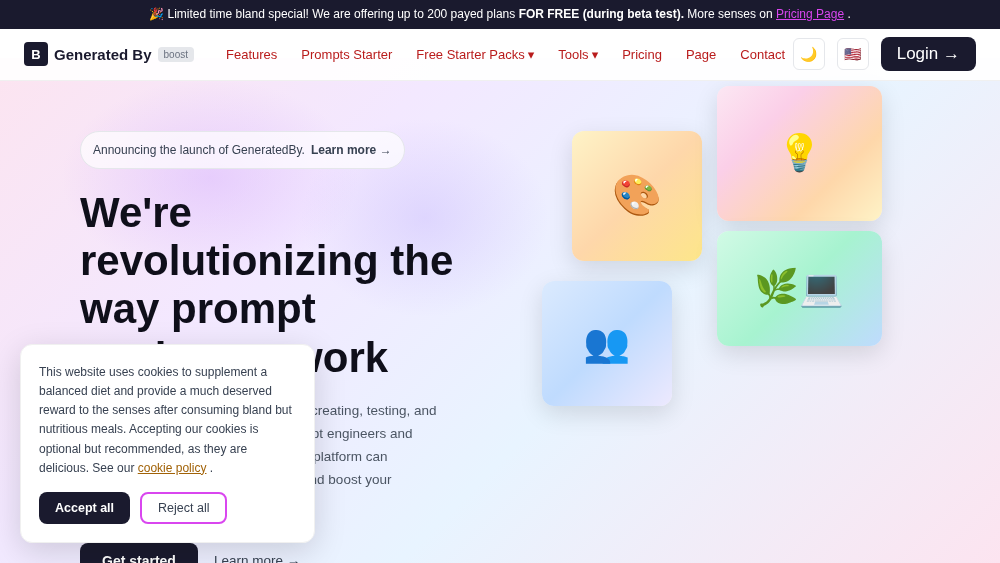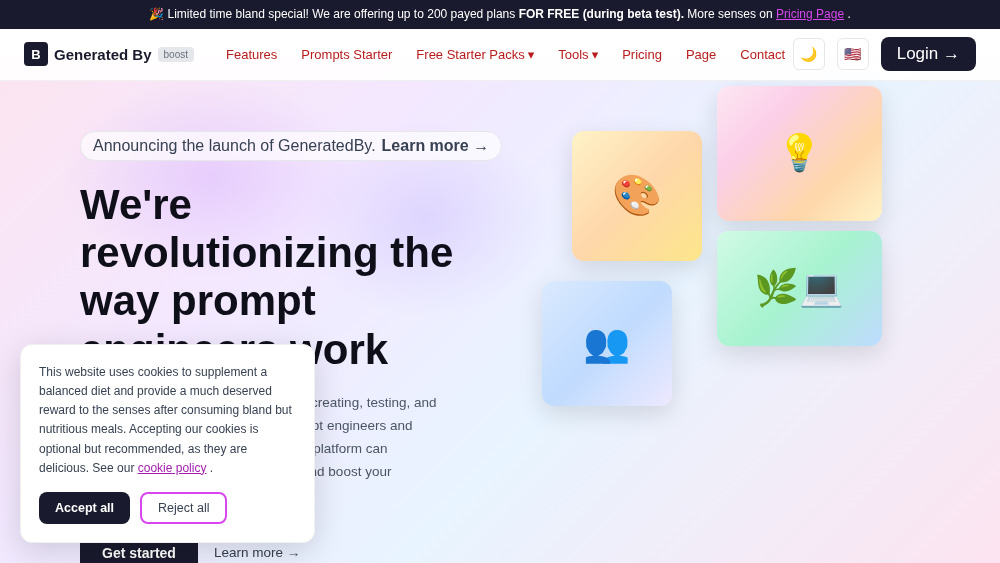--- a/index.html
+++ b/index.html
@@ -157,22 +157,22 @@
       padding-top: 50px;
     }
 
     .announce-bar {
       display: inline-flex;
       align-items: center;
       gap: 6px;
       background: rgba(255,255,255,0.7);
       border: 1px solid #e5e7eb;
       border-radius: 20px;
-      padding: 5px 12px;
-      font-size: 16px;
+      padding: 11px 12px;
+      font-size: 12px;
       color: #374151;
       margin-bottom: 20px;
     }
     .announce-bar a { color: #374151; font-weight: 600; }
 
     .hero-title {
       font-size: 42px;
       font-weight: 800;
       color: #0f0f1a;
       line-height: 1.15;
@@ -282,21 +282,21 @@
       padding: 18px;
       z-index: 100;
       border: 1px solid #f0f0f0;
     }
     .cookie-text {
       font-size: 12px;
       color: #374151;
       line-height: 1.6;
       margin-bottom: 14px;
     }
-    .cookie-text a { color: #a21caf; text-decoration: underline; }
+    .cookie-text a { color: #a16207; text-decoration: underline; }
     .cookie-btns {
       display: flex;
       gap: 10px;
     }
     .accept-btn {
       background: #1a1a2e;
       color: #fff;
       border: none;
       padding: 7px 16px;
       border-radius: 8px;

